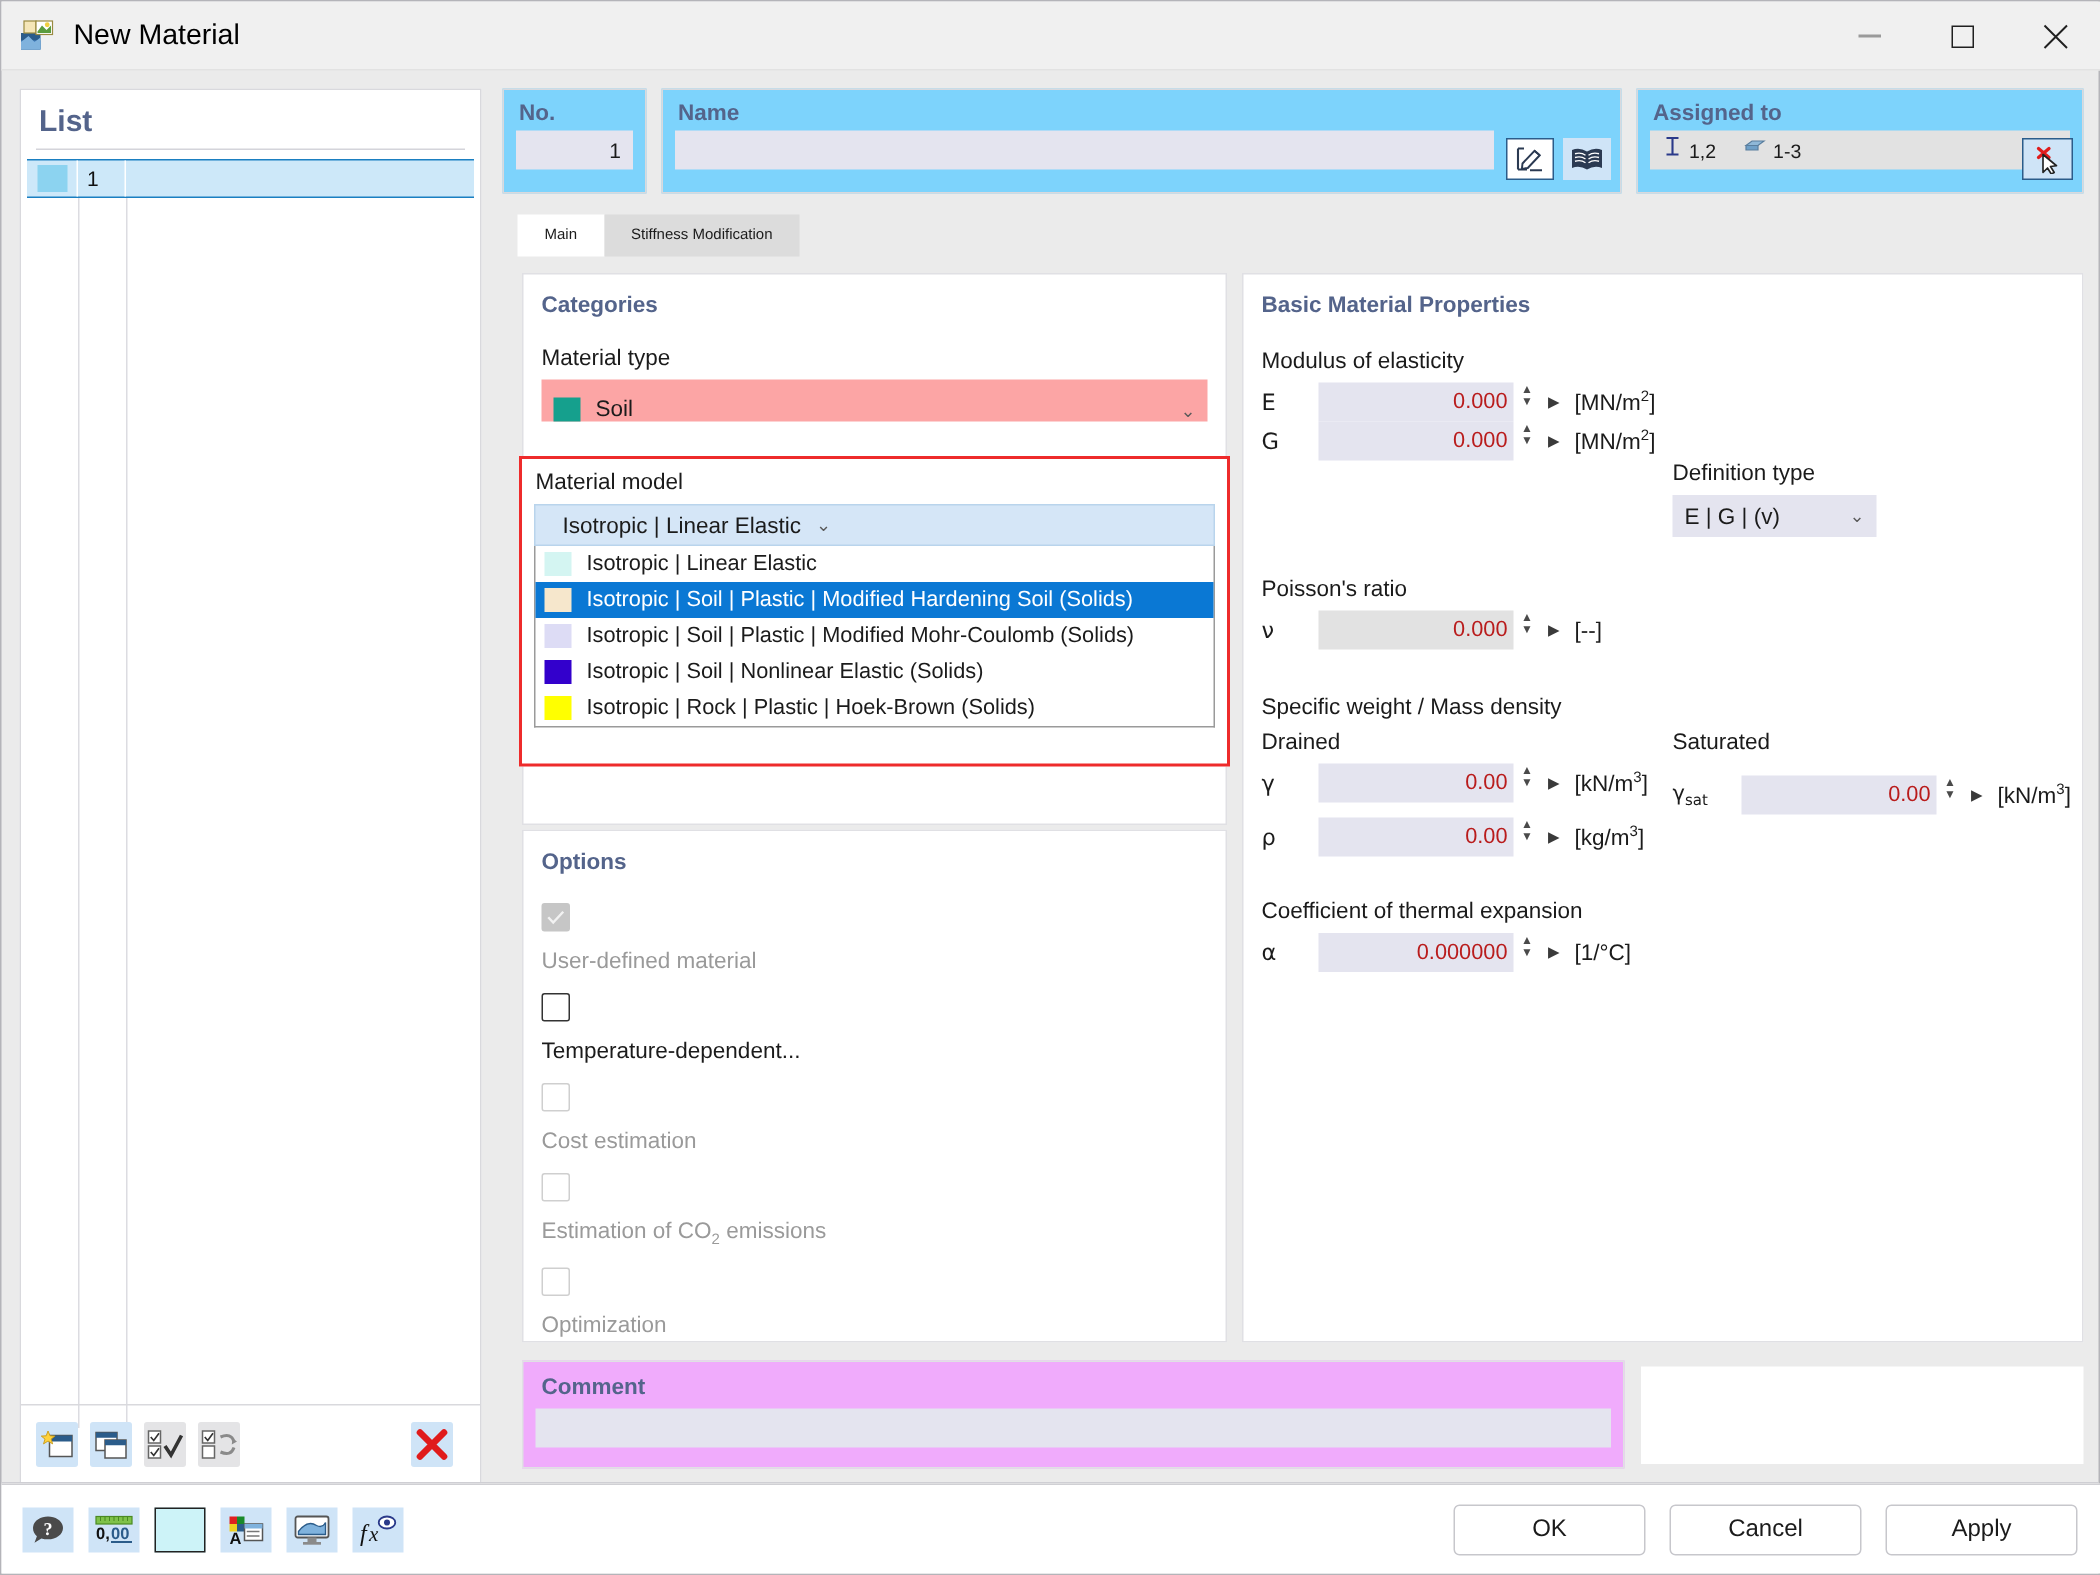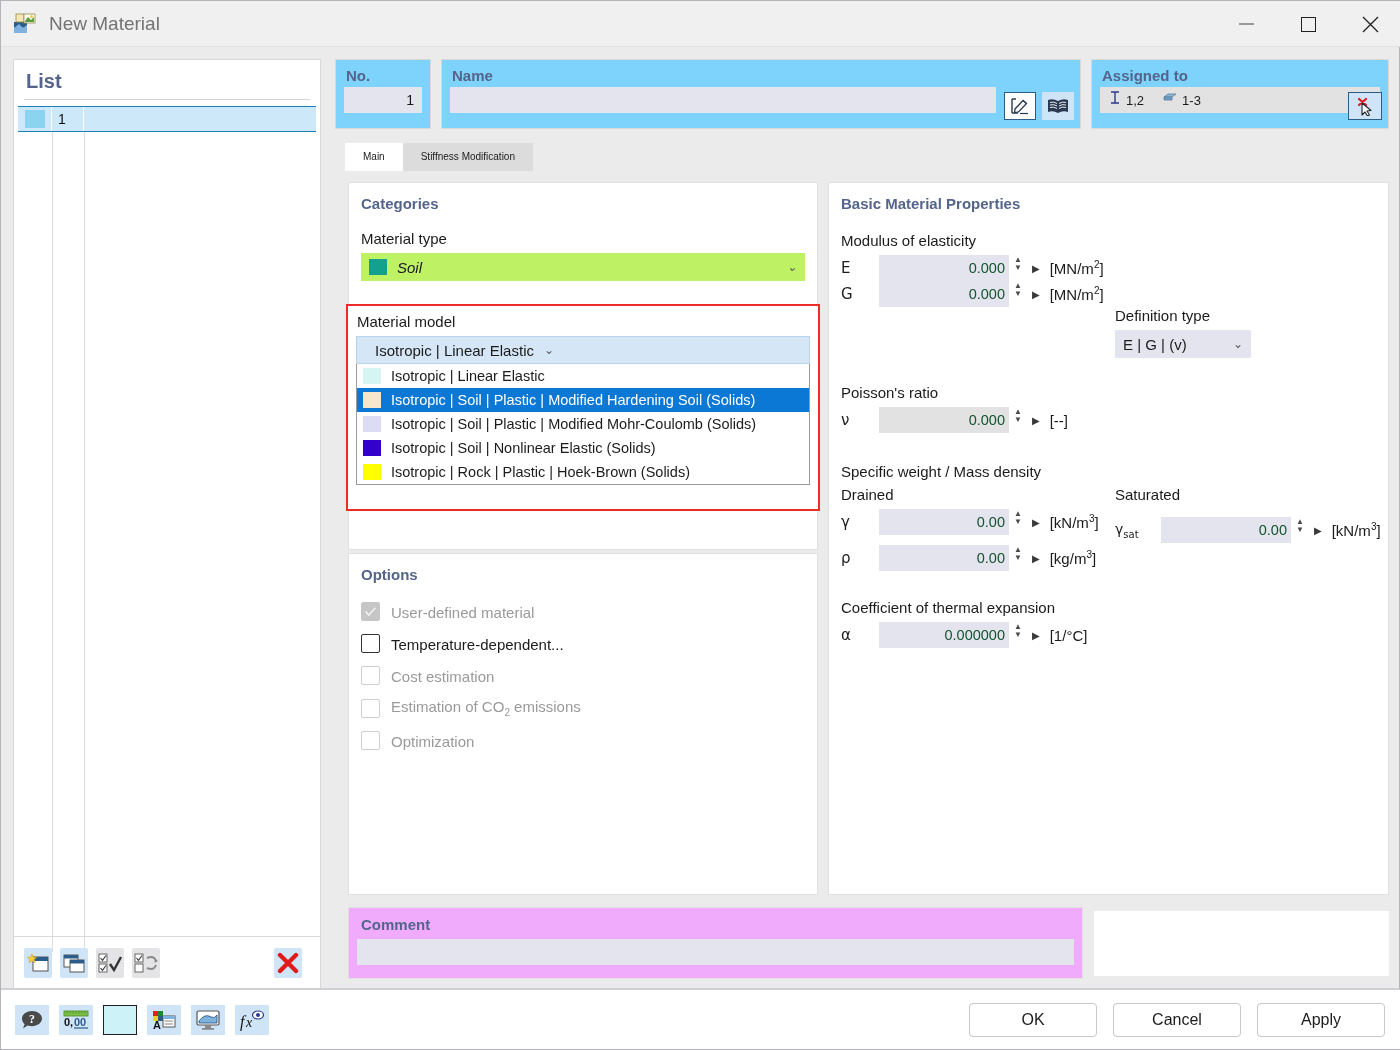--- a/index.html
+++ b/index.html
@@ -21,21 +21,21 @@
   .titlebar {
     position: absolute; left: 0; top: 0; width: 1400px; height: 46px;
     background: #f0f0f0;
     display: flex; align-items: center;
     border-bottom: 1px solid #e2e2e2;
   }
   .titlebar .app-icon {
     margin-left: 12px; width: 24px; height: 24px; position: relative;
   }
   .titlebar .tb-title {
-    margin-left: 12px; font-size: 19px; color: #737373;
+    margin-left: 12px; font-size: 19px; color: #000000;
   }
   .win-btns { position: absolute; right: 0; top: 0; height: 46px; display: flex; }
   .win-btn {
     width: 62px; height: 46px; display: flex; align-items: center; justify-content: center;
     font-size: 17px; color: #202020;
   }
   .win-btn.min span { display:block; width: 15px; height: 1.5px; background: #9a9a9a; }
   .win-btn.max span { display:block; width: 15px; height: 15px; border: 1.6px solid #202020; }
   .win-btn.close svg { display:block; }
 
@@ -132,22 +132,22 @@
     background: #f0abfc; border: 1px solid #e0e0e4;
   }
   .right-blank-card {
     position: absolute; left: 1093px; top: 910px; width: 295px; height: 65px;
     background: #ffffff;
   }
   .sec-hd { font-size: 15px; font-weight: bold; color: #54648b; }
   .fld-lbl { font-size: 15px; color: #1b1b1b; }
 
   .combo {
-    background: #bef264; height: 28px; display: flex; align-items: center;
-    padding: 0 8px; gap: 10px; font-size: 15px; color: #1b1b1b; font-style: italic;
+    background: #fca5a5; height: 28px; display: flex; align-items: flex-end;
+    padding: 0 8px; gap: 10px; font-size: 15px; color: #1b1b1b;
   }
   .combo .csw { width: 18px; height: 16px; }
   .combo .ctext { flex: 1; }
   .chev { color: #5a5a5a; font-size: 12px; }
 
   
   .mm-wrap {
     position: absolute; left: 345px; top: 303px; width: 474px; height: 207px;
     border: 2px solid #ee2b2b; background: #ffffff;
   }
@@ -161,39 +161,39 @@
     margin: 0 8px; background: #ffffff; border: 1px solid #9a9a9a; border-top: none;
   }
   .mm-item {
     height: 24px; display: flex; align-items: center; gap: 10px;
     padding: 0 6px; font-size: 14.5px; color: #1b1b1b; white-space: nowrap;
   }
   .mm-item.sel { background: #0a78d4; color: #ffffff; }
   .mm-item .isw { width: 18px; height: 16px; flex: 0 0 18px; }
 
   
-  .opt-row { display: flex; align-items: flex-end; gap: 11px; margin-top: 13px; }
+  .opt-row { display: flex; align-items: flex-start; gap: 11px; margin-top: 13px; flex-direction: column; }
   .cb {
     width: 19px; height: 19px; border: 1.4px solid #333333; background: #ffffff;
     border-radius: 2px; flex: 0 0 19px; position: relative;
   }
   .cb.disabled { border-color: #cfcfcf; }
   .cb.checked-disabled { background: #c6c6c6; border-color: #c6c6c6; }
   .opt-txt { font-size: 15px; color: #1b1b1b; }
   .opt-txt.dim { color: #9a9a9a; }
 
   
   .pr-group-lbl { font-size: 15px; color: #1b1b1b; }
   .num-row { display: flex; align-items: center; gap: 0; }
   .sym {
     width: 38px; font-size: 15px; color: #1b1b1b; font-family: "DejaVu Sans", sans-serif;
   }
   .numfield {
     width: 130px; height: 26px; background: #e4e4ef; display: flex; align-items: center;
-    justify-content: flex-end; padding-right: 4px; font-size: 14.5px; color: #14532d;
+    justify-content: flex-end; padding-right: 4px; font-size: 14.5px; color: #b91c1c;
   }
   .numfield.grey { background: #e2e2e2; }
   .spin { display: flex; flex-direction: column; width: 12px; margin-left: 5px; line-height: 0; }
   .spin i { font-style: normal; font-size: 8px; color: #4a4a4a; height: 8px; }
   .play { margin-left: 6px; font-size: 10px; color: #3a3a3a; }
   .unit { margin-left: 10px; font-size: 15px; color: #1b1b1b; }
   sup { font-size: 10px; }
   sub { font-size: 10px; }
 
   .deftype-combo {

